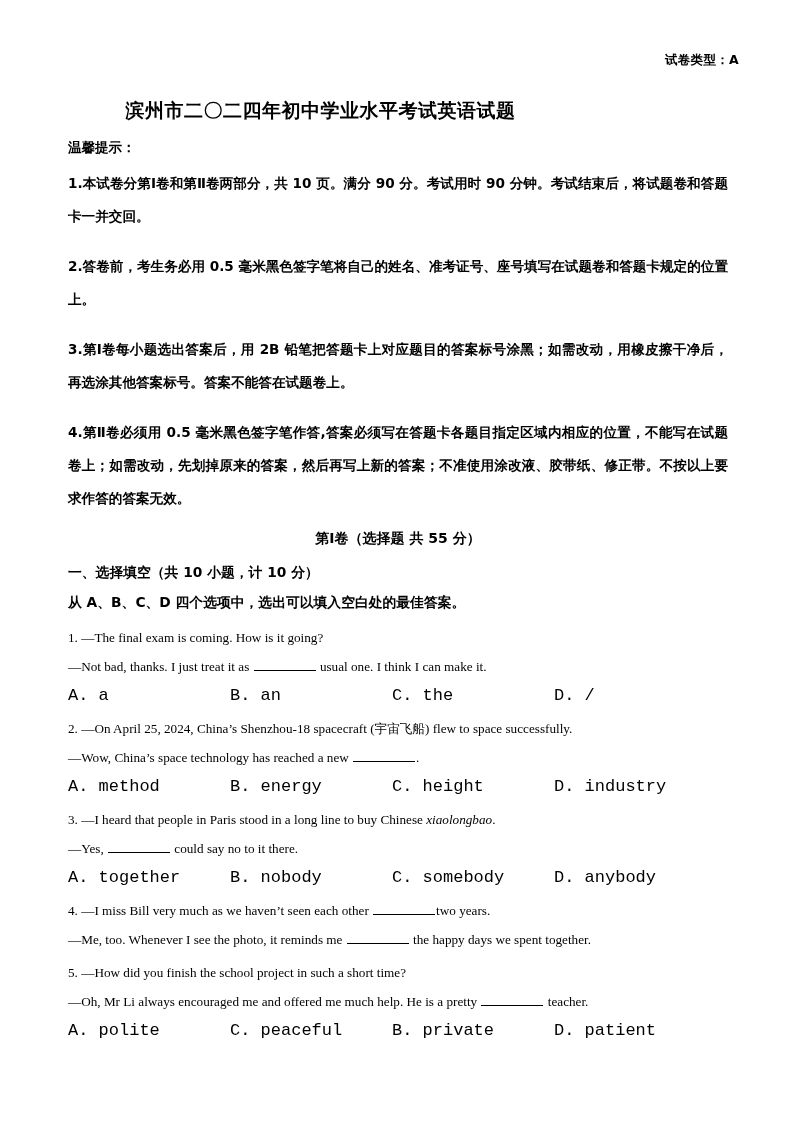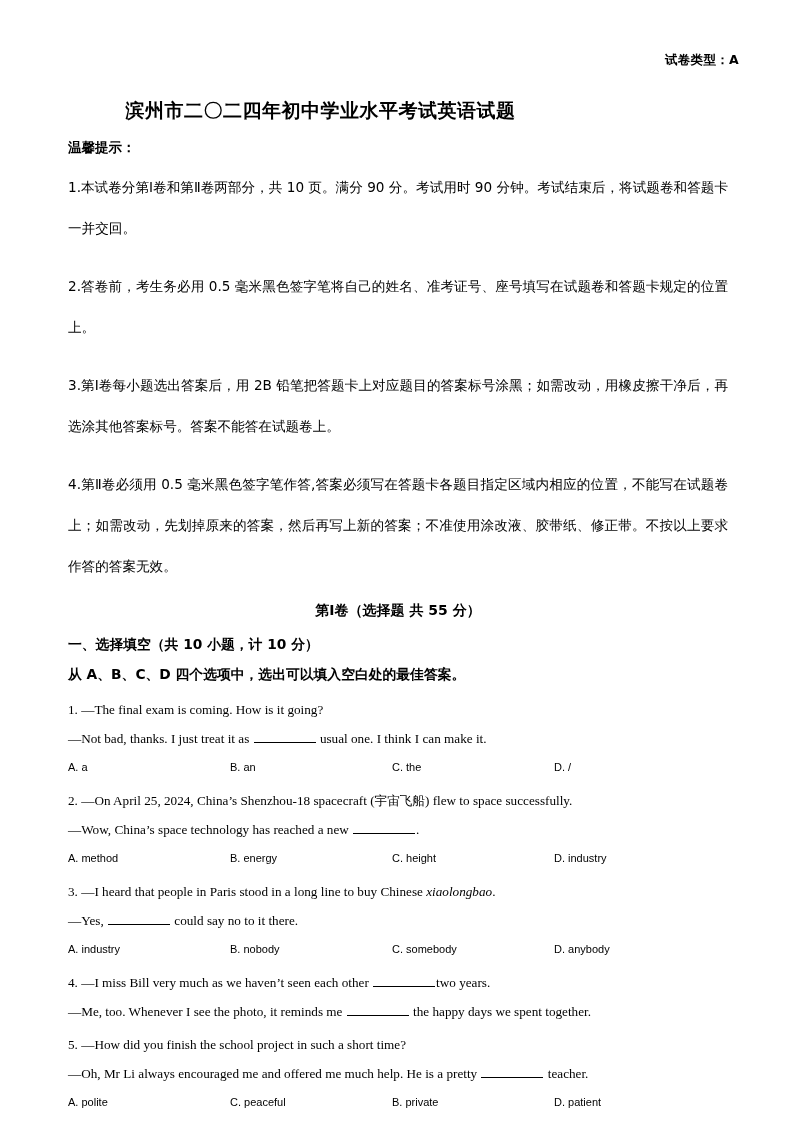--- a/index.html
+++ b/index.html
@@ -51,23 +51,23 @@
   }
   .tip-heading {
     font-family: "DejaVu Sans", "Liberation Sans", sans-serif;
     font-weight: bold;
     font-size: 13.5px;
     margin: 0 0 12px 0;
     line-height: 1.1;
   }
   .note {
     font-family: "DejaVu Sans", "Liberation Sans", sans-serif;
-    font-weight: normal;
+    font-weight: bold;
     font-size: 13.6px;
-    line-height: 41px;
+    line-height: 33px;
     margin: 0;
     text-align: justify;
     text-justify: inter-ideograph;
   }
   .note + .note {
     margin-top: 17px;
   }
   .juan-heading {
     text-align: center;
     font-family: "DejaVu Sans", "Liberation Sans", sans-serif;
@@ -111,22 +111,22 @@
   .q-line em {
     font-style: italic;
   }
   .q-line .cn {
     font-family: "DejaVu Sans", "Liberation Sans", sans-serif;
     font-style: normal;
     font-size: 12.6px;
   }
   .options {
     display: flex;
-    font-family: Liberation Sans, sans-serif;
-    font-size: 11px;
+    font-family: Liberation Mono, monospace;
+    font-size: 17px;
     line-height: 29px;
   }
   .options .opt {
     width: 162px;
     flex: 0 0 162px;
     white-space: nowrap;
   }
   .options .opt:last-child {
     flex: 0 0 auto;
   }
@@ -173,21 +173,21 @@
         <div class="opt">B. energy</div>
         <div class="opt">C. height</div>
         <div class="opt">D. industry</div>
       </div>
     </div>
 
     <div class="question">
       <p class="q-line"><span>3. —I heard that people in Paris stood in a long line to buy Chinese </span><em>xiaolongbao</em><span>.</span></p>
       <p class="q-line"><span>—Yes, </span><span class="blank"></span><span> could say no to it there.</span></p>
       <div class="options">
-        <div class="opt">A. industry</div>
+        <div class="opt">A. together</div>
         <div class="opt">B. nobody</div>
         <div class="opt">C. somebody</div>
         <div class="opt">D. anybody</div>
       </div>
     </div>
 
     <div class="question">
       <p class="q-line"><span>4. —I miss Bill very much as we haven’t seen each other </span><span class="blank"></span><span>two years.</span></p>
       <p class="q-line"><span>—Me, too. Whenever I see the photo, it reminds me </span><span class="blank"></span><span> the happy days we spent together.</span></p>
     </div>

